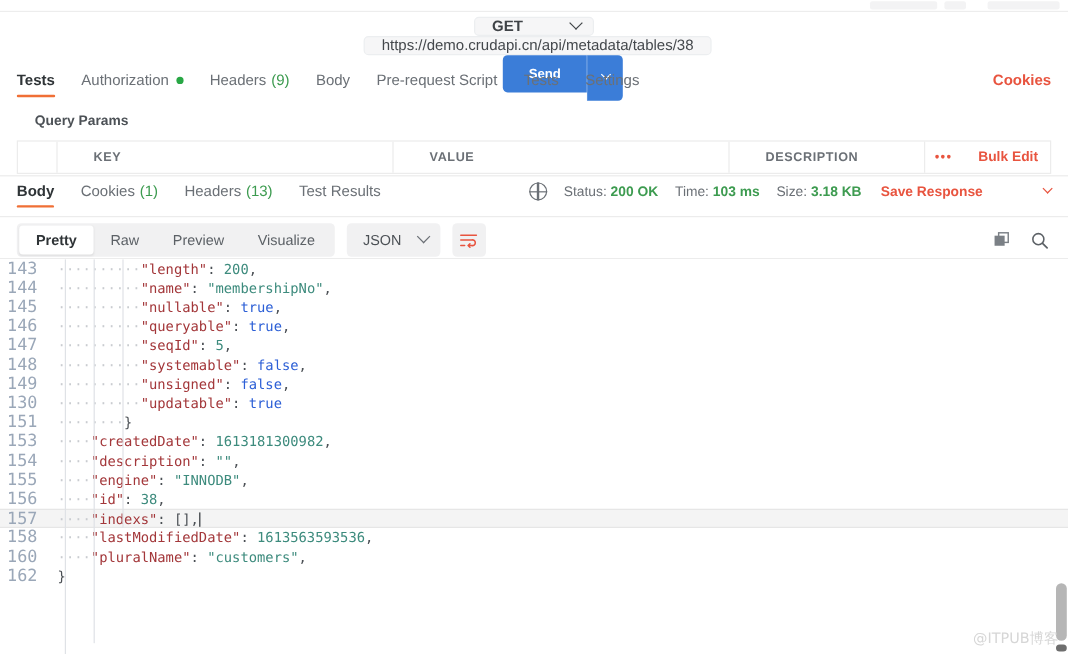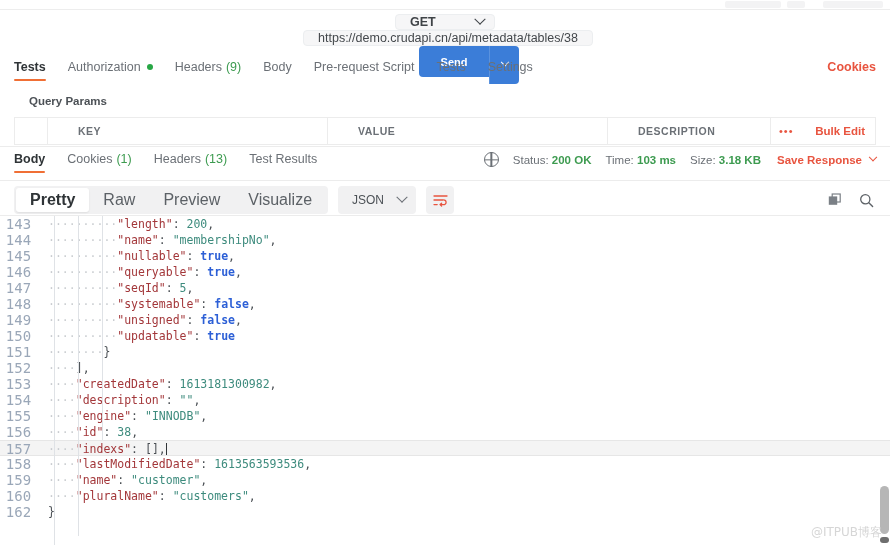--- a/index.html
+++ b/index.html
@@ -66,48 +66,48 @@
   .bulk { color:#e8543f; font-size:11.5px; font-weight:700; cursor:pointer; }
 
   .sep { position:absolute; left:0; width:890px; height:1px; background:#ececec; }
 
   
   .resptabs { position:absolute; top:152px; left:14px; width:862px; height:26px; display:flex; align-items:flex-start; }
   .cnt-c { color:#3d9b50; margin-left:4px; }
   .statusbar { position:absolute; right:0; top:0; display:flex; align-items:center; font-size:11.5px; color:#6b7076; }
   .statusbar .it { margin-left:14px; white-space:nowrap; }
   .statusbar .v { color:#3d9b50; font-weight:700; }
-  .save-resp { margin-left:16px; color:#e8543f; font-weight:700; cursor:pointer; display:flex; align-items:center; }
+  .save-resp { margin-left:16px; color:#e8543f; font-weight:700; cursor:pointer; display:flex; align-items:center;gap:43px; }
   .globe { width:15px; height:15px; border:1.3px solid #6b7076; border-radius:50%; position:relative; }
   .globe::before { content:""; position:absolute; left:50%; top:-1px; width:1.3px; height:15px; background:#6b7076; transform:translateX(-50%); }
   .globe::after { content:""; position:absolute; top:50%; left:-1px; width:15px; height:1.3px; background:#6b7076; transform:translateY(-50%); }
 
   
   .fmtbar { position:absolute; top:186px; left:14px; width:862px; height:28px; display:flex; align-items:center; }
   .pillgroup { background:#f1f1f2; border-radius:4px; height:28px; display:flex; align-items:center; padding:2px; }
-  .pill { font-size:16px; color:#5c6166; padding:0 14px; height:24px; display:flex; align-items:center; border-radius:3px; cursor:pointer; }
+  .pill { font-size:12px; color:#5c6166; padding:0 14px; height:24px; display:flex; align-items:center; border-radius:3px; cursor:pointer; }
   .pill.active { background:#fff; color:#2f3437; font-weight:700; box-shadow:0 1px 2px rgba(0,0,0,.08); }
   .jsonsel { margin-left:10px; background:#f1f1f2; border-radius:4px; height:28px; display:flex; align-items:center; padding:0 10px 0 14px; font-size:12px; color:#4c5156; cursor:pointer; }
   .jsonsel .chev { margin-left:14px; color:#6b7076; }
   .wrapbtn { margin-left:10px; width:28px; height:28px; background:#f1f1f2; border-radius:4px; display:flex; align-items:center; justify-content:center; cursor:pointer; }
   .wrapbtn svg { display:block; }
   .fmt-right { position:absolute; right:2px; display:flex; align-items:center; gap:16px; }
   .icon-btn { cursor:pointer; display:flex; align-items:center; justify-content:center; }
 
   
   .codearea { position:absolute; top:216px; left:0; width:890px; height:329px; background:#fff; overflow:hidden; }
   .code { position:relative; font-family:"DejaVu Sans Mono", monospace; font-size:11.5px; line-height:16px; }
   .ln { position:relative; height:16px; white-space:pre; display:flex; }
   .ln.active { background:#f4f4f4; border-top:1px solid #e6e6e6; border-bottom:1px solid #e6e6e6; height:16px; }
   .gutter { width:46px; text-align:center; padding-right:9px; color:#9aa7b8; flex:none; font-size:14px; }
   .content { position:relative; flex:1; padding-left:2px; }
   .k { color:#a3373a; }
   .s { color:#3d8b7d; }
   .n { color:#3d8b7d; }
-  .b { color:#2c5fd6; font-weight:700; }
+  .b { color:#2c5fd6; font-weight:400; }
   .p { color:#4a4f54; }
   .ws { color:#c9ccd0; }
   .guide { position:absolute; top:0; bottom:0; width:1px; background:#dfe2e6; }
   .caret { display:inline-block; width:1px; height:12px; background:#2f3437; vertical-align:-2px; margin-left:0px; }
 
   
   .sb-track { position:absolute; right:0; top:216px; width:12px; height:329px; background:transparent; }
   .sb-thumb { position:absolute; right:1px; width:9px; background:#b6b6b6; border-radius:5px; cursor:pointer; }
   .sb-bottom { position:absolute; right:1px; width:9px; height:6px; background:#6e6e6e; border-radius:3px; }
 
@@ -266,30 +266,28 @@
 
   <div class="codearea">
     <div class="code" id="code-root">
         <div class="ln"><div class="gutter">143</div><div class="content"><span class="ws">··········</span><span class="k">"length"</span><span class="p">: </span><span class="n">200</span><span class="p">,</span></div></div>
         <div class="ln"><div class="gutter">144</div><div class="content"><span class="ws">··········</span><span class="k">"name"</span><span class="p">: </span><span class="s">"membershipNo"</span><span class="p">,</span></div></div>
         <div class="ln"><div class="gutter">145</div><div class="content"><span class="ws">··········</span><span class="k">"nullable"</span><span class="p">: </span><span class="b">true</span><span class="p">,</span></div></div>
         <div class="ln"><div class="gutter">146</div><div class="content"><span class="ws">··········</span><span class="k">"queryable"</span><span class="p">: </span><span class="b">true</span><span class="p">,</span></div></div>
         <div class="ln"><div class="gutter">147</div><div class="content"><span class="ws">··········</span><span class="k">"seqId"</span><span class="p">: </span><span class="n">5</span><span class="p">,</span></div></div>
         <div class="ln"><div class="gutter">148</div><div class="content"><span class="ws">··········</span><span class="k">"systemable"</span><span class="p">: </span><span class="b">false</span><span class="p">,</span></div></div>
         <div class="ln"><div class="gutter">149</div><div class="content"><span class="ws">··········</span><span class="k">"unsigned"</span><span class="p">: </span><span class="b">false</span><span class="p">,</span></div></div>
-        <div class="ln"><div class="gutter">150</div><div class="content"><span class="ws">··········</span><span class="k">"updatable"</span><span class="p">: </span><span class="b">true</span></div></div>
+        <div class="ln"><div class="gutter">130</div><div class="content"><span class="ws">··········</span><span class="k">"updatable"</span><span class="p">: </span><span class="b">true</span></div></div>
         <div class="ln"><div class="gutter">151</div><div class="content"><span class="ws">········</span><span class="p">}</span></div></div>
-        <div class="ln"><div class="gutter">152</div><div class="content"><span class="ws">····</span><span class="p">],</span></div></div>
         <div class="ln"><div class="gutter">153</div><div class="content"><span class="ws">····</span><span class="k">"createdDate"</span><span class="p">: </span><span class="n">1613181300982</span><span class="p">,</span></div></div>
         <div class="ln"><div class="gutter">154</div><div class="content"><span class="ws">····</span><span class="k">"description"</span><span class="p">: </span><span class="s">""</span><span class="p">,</span></div></div>
         <div class="ln"><div class="gutter">155</div><div class="content"><span class="ws">····</span><span class="k">"engine"</span><span class="p">: </span><span class="s">"INNODB"</span><span class="p">,</span></div></div>
         <div class="ln"><div class="gutter">156</div><div class="content"><span class="ws">····</span><span class="k">"id"</span><span class="p">: </span><span class="n">38</span><span class="p">,</span></div></div>
         <div class="ln active"><div class="gutter">157</div><div class="content"><span class="ws">····</span><span class="k">"indexs"</span><span class="p">: </span><span class="p">[],</span><span class="caret"></span></div></div>
         <div class="ln"><div class="gutter">158</div><div class="content"><span class="ws">····</span><span class="k">"lastModifiedDate"</span><span class="p">: </span><span class="n">1613563593536</span><span class="p">,</span></div></div>
-        <div class="ln"><div class="gutter">159</div><div class="content"><span class="ws">····</span><span class="k">"name"</span><span class="p">: </span><span class="s">"customer"</span><span class="p">,</span></div></div>
         <div class="ln"><div class="gutter">160</div><div class="content"><span class="ws">····</span><span class="k">"pluralName"</span><span class="p">: </span><span class="s">"customers"</span><span class="p">,</span></div></div>
         <div class="ln"><div class="gutter">162</div><div class="content"><span class="p">}</span></div></div>
         <div class="guide" style="left: 54px; top: 0px; height: 336px;"></div>
         <div class="guide" style="left: 78px; top: 0px; height: 320px;"></div>
         <div class="guide" style="left: 102px; top: 0px; height: 224px;"></div>
       </div>
   </div>
 
   <div class="sb-track">
     <div class="sb-thumb" style="top:270px; height:48px;"></div>

